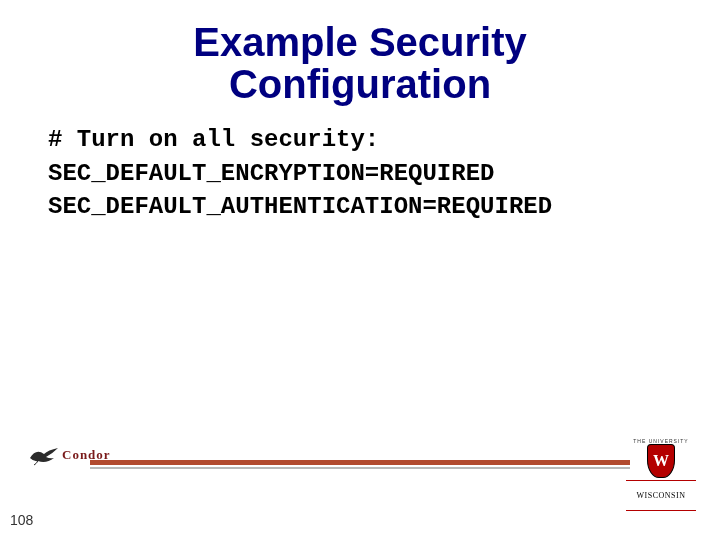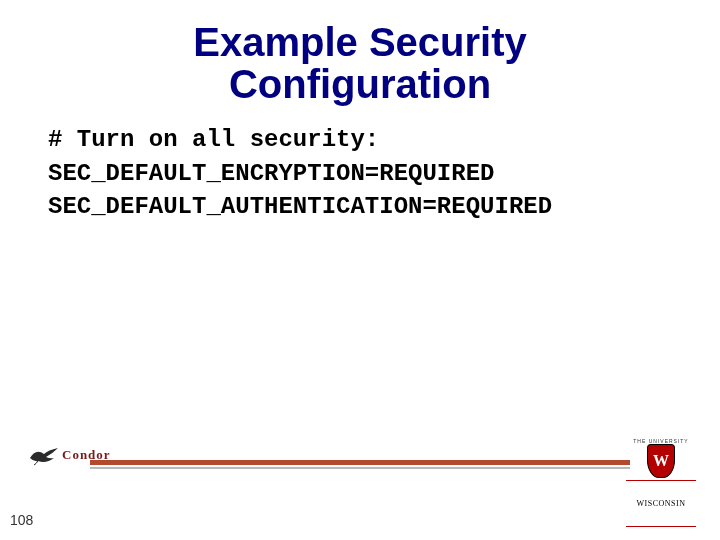--- a/index.html
+++ b/index.html
@@ -93,21 +93,21 @@
     font-weight: bold;
     font-size: 16px;
   }
   .wisconsin-text {
     font-family: Georgia, "Times New Roman", serif;
     font-size: 8px;
     letter-spacing: 0.5px;
     color: #000;
     border-top: 1px solid #b40000;
     border-bottom: 1px solid #b40000;
-    padding: 18px 0;
+    padding: 10px 0;
     white-space: nowrap;
   }
   .wisconsin-top {
     font-size: 5px;
     letter-spacing: 1px;
     color: #333;
   }
   .slide-number {
     position: absolute;
     left: 10px;

